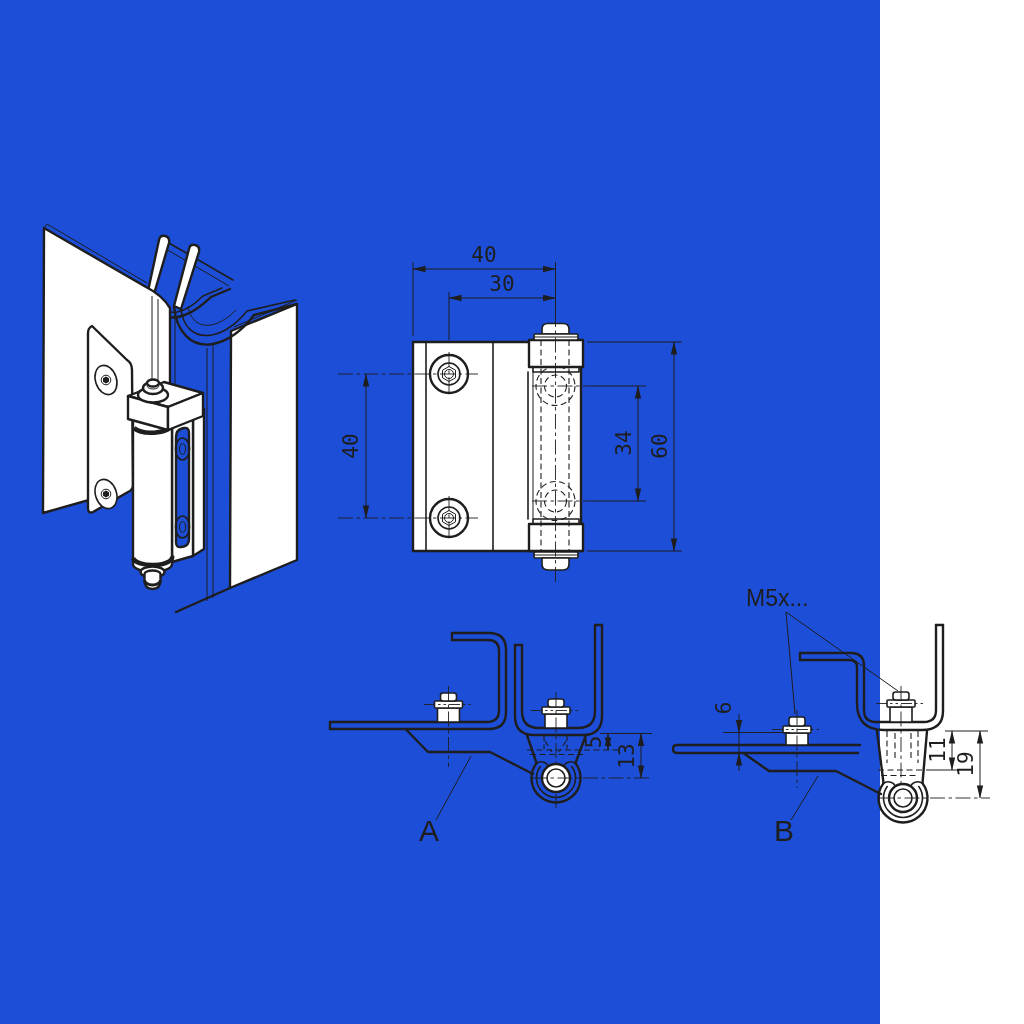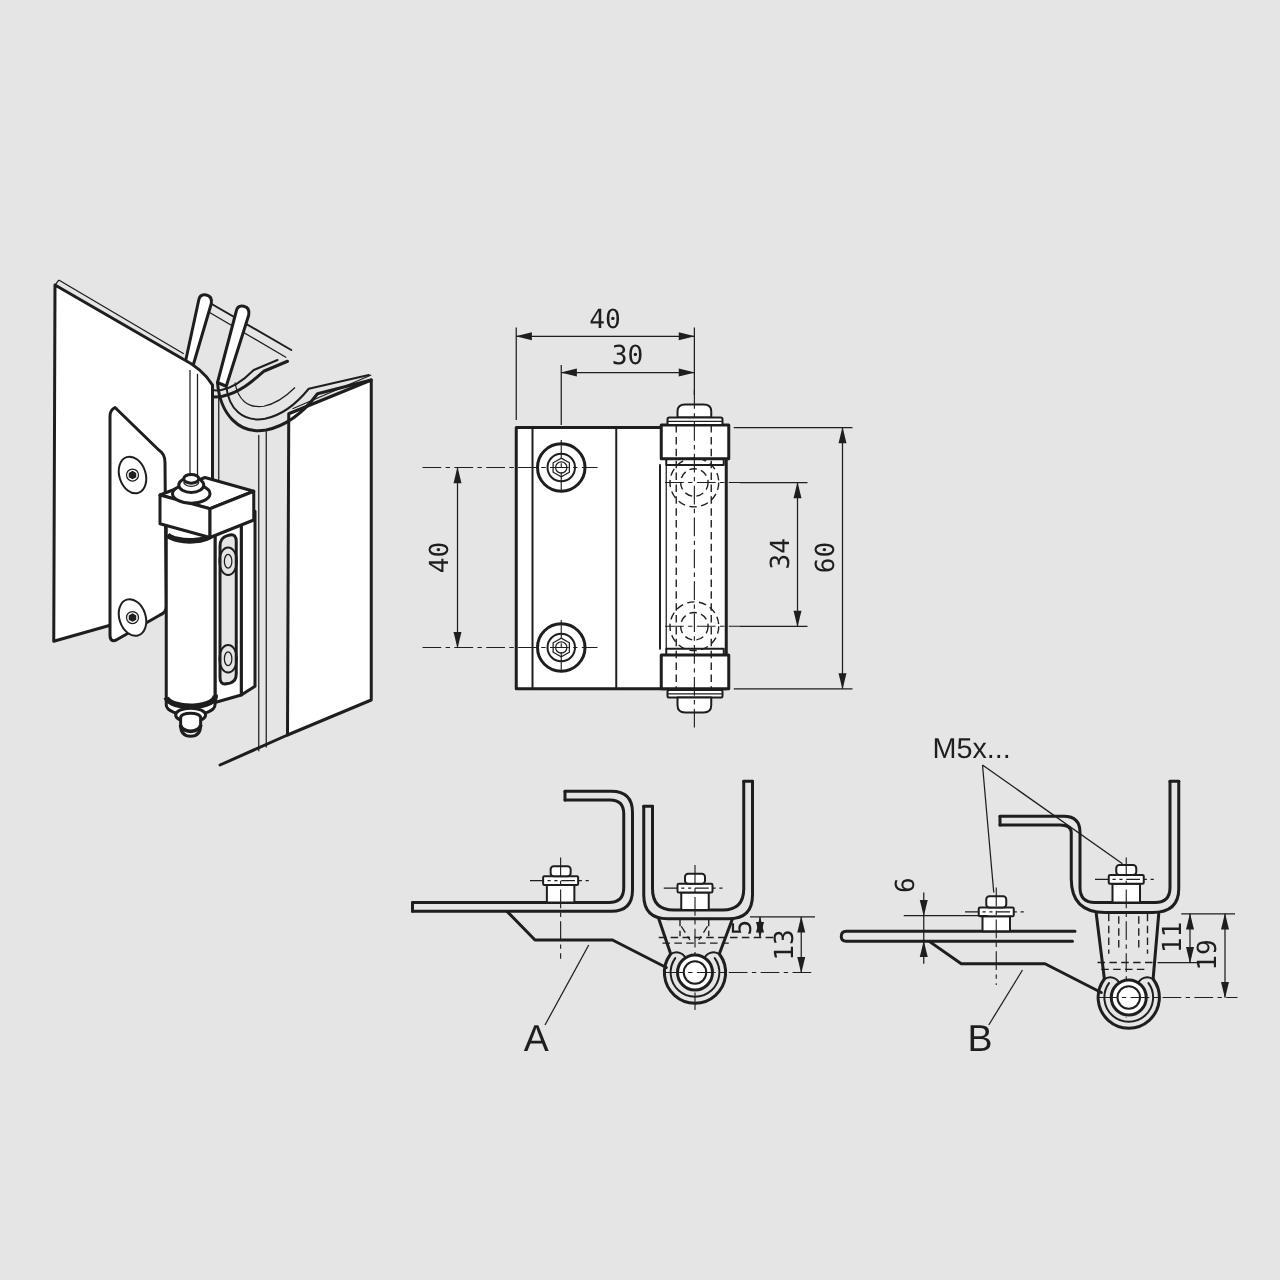--- a/index.html
+++ b/index.html
@@ -1,16 +1,16 @@
 <!DOCTYPE html>
 <html><head>
 <meta charset="utf-8">
 <style>
   html,body{margin:0;padding:0;background:#fff;}
-  #stage{width:1024px;height:1024px;background:#e5e5e5;position:relative;font-family:"Liberation Sans",sans-serif;}
+  #stage{width:880px;height:1024px;background:#1d4ed8;position:relative;font-family:"Liberation Sans",sans-serif;}
   svg{display:block;}
   .b  {stroke:#1e1e1e;stroke-width:2.4;fill:none;stroke-linecap:round;stroke-linejoin:round;}
   .bf {stroke:#1e1e1e;stroke-width:2.4;fill:#ffffff;stroke-linecap:round;stroke-linejoin:round;}
   .m  {stroke:#1e1e1e;stroke-width:1.6;fill:none;stroke-linecap:round;stroke-linejoin:round;}
   .mf {stroke:#1e1e1e;stroke-width:1.6;fill:#ffffff;stroke-linecap:round;stroke-linejoin:round;}
   .t  {stroke:#1e1e1e;stroke-width:1;fill:none;}
   .tf {stroke:#1e1e1e;stroke-width:1;fill:#ffffff;}
   .hid{stroke:#1e1e1e;stroke-width:1.1;fill:none;stroke-dasharray:6 3.5;}
   .cl {stroke:#1e1e1e;stroke-width:0.9;fill:none;stroke-dasharray:15 3.5 3.5 3.5;}
   .c2 {stroke:#1e1e1e;stroke-width:0.9;fill:none;stroke-dasharray:11 3 2.5 3 2.5 3;}

